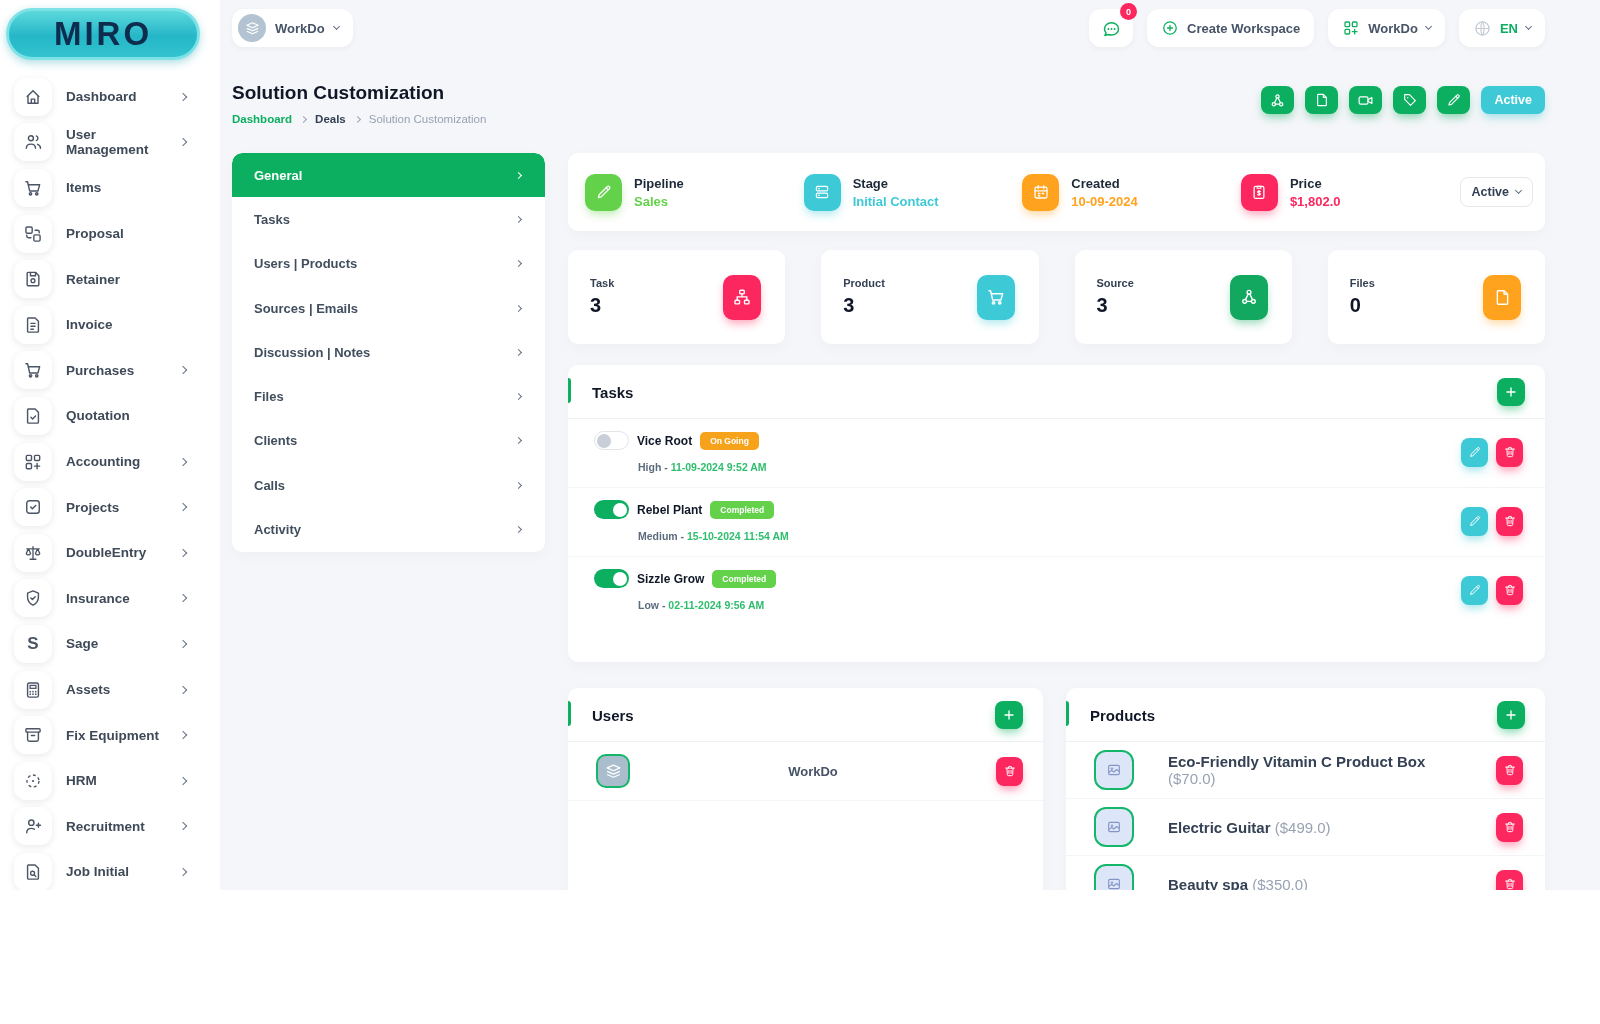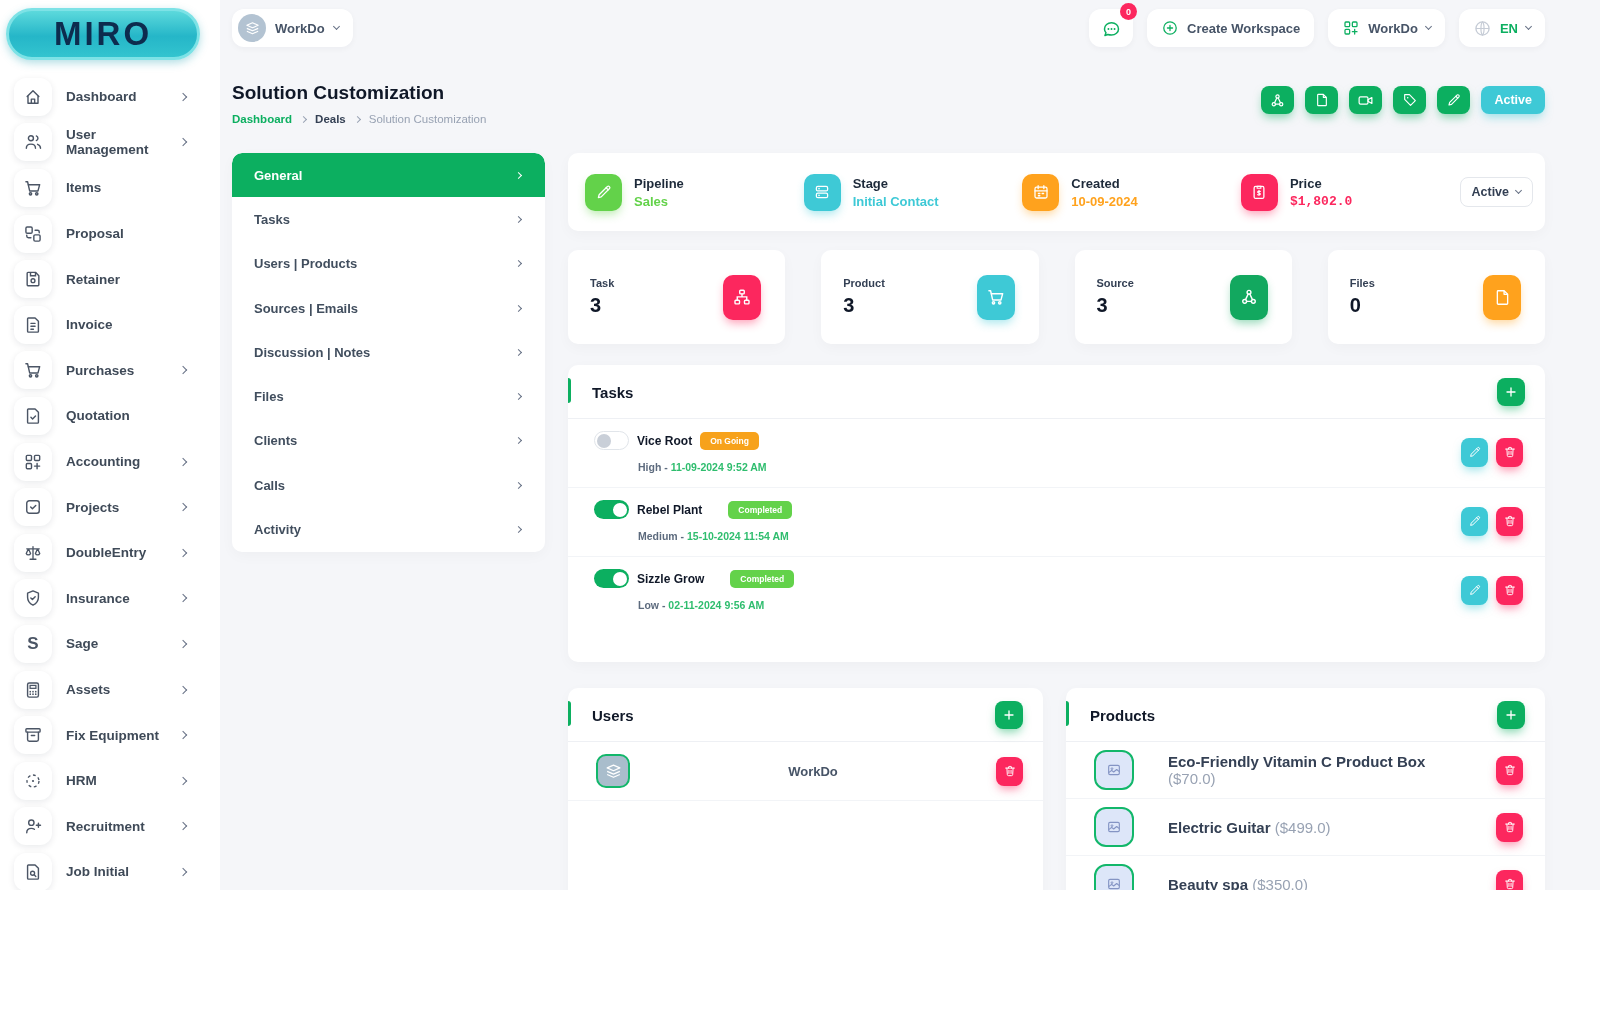--- a/index.html
+++ b/index.html
@@ -59,21 +59,21 @@
   .info-strip { height:78px; display:flex; align-items:center; padding:0 12px 0 17px; }
   .info-item { flex:1; display:flex; align-items:center; gap:12px; min-width:0; }
   .info-icon { width:37px; height:37px; border-radius:10px; display:flex; align-items:center; justify-content:center; color:#fff; flex-shrink:0; }
   .info-label { font-size:13px; font-weight:700; color:#1d2939; }
   .info-value { font-size:13px; font-weight:700; margin-top:3px; }
   .ic-green { background:#63d24a; box-shadow:0 5px 10px -2px rgba(99,210,74,.45); }
   .ic-cyan { background:#3EC9D6; box-shadow:0 5px 10px -2px rgba(62,201,214,.45); }
   .ic-orange { background:#FFA21D; box-shadow:0 5px 10px -2px rgba(255,162,29,.45); }
   .ic-pink { background:#fc275e; box-shadow:0 5px 10px -2px rgba(252,39,94,.45); }
   .ic-emerald { background:#12a85f; box-shadow:0 5px 10px -2px rgba(18,168,95,.45); }
-  .v-green { color:#63d24a; } .v-cyan { color:#3EC9D6; } .v-orange { color:#FFA21D; } .v-pink { color:#fc275e;font-family:Liberation Mono, monospace; }
+  .v-green { color:#63d24a; } .v-cyan { color:#3EC9D6; } .v-orange { color:#FFA21D; } .v-pink { color:#fc275e; }
   .status-select { height:30px; border:1px solid #e4e7ec; border-radius:8px; background:#fff; display:flex; align-items:center; gap:7px; padding:0 11px; font-size:12.5px; font-weight:600; color:#344054; cursor:pointer; flex-shrink:0; }
   .status-select .chev { width:5px; height:5px; }
 
   
   .stat-row { display:flex; gap:36px; margin-top:19px; }
   .stat-card { flex:1; background:#fff; border-radius:10px; height:94px; display:flex; align-items:center; justify-content:space-between; padding:0 24px 0 22px; box-shadow:0 4px 14px rgba(16,24,40,.03); }
   .stat-label { font-size:11px; font-weight:600; color:#344054; }
   .stat-value { font-size:20px; font-weight:700; color:#101828; margin-top:5px; }
   .stat-icon { width:38px; height:45px; border-radius:10px; display:flex; align-items:center; justify-content:center; color:#fff; }
 
@@ -85,21 +85,21 @@
   .add-btn { width:28px; height:28px; border-radius:8px; background:#0CAF60; color:#fff; display:flex; align-items:center; justify-content:center; box-shadow:0 5px 10px -2px rgba(12,175,96,.5); cursor:pointer; border:none; }
 
   .tasks-card { height:297px; overflow:hidden; }
   .task-row { display:flex; align-items:center; padding:12px 22px 14px 26px; border-bottom:1px solid #f2f4f7; }
   .task-row:last-child { border-bottom:none;justify-content:center; }
   .task-main { flex:1; min-width:0; }
   .task-line1 { display:flex; align-items:center; gap:8px; }
   .task-name { font-size:12px; font-weight:700; color:#101828; }
   .badge { font-size:8.5px; font-weight:700; color:#fff; padding:4px 10px; border-radius:5px; }
   .badge-orange { background:#f7a21b; }
-  .badge-green { background:#63d24a;margin-left:18px; }
+  .badge-green { background:#63d24a; }
   .task-line2 { margin:11px 0 0 44px; font-size:10.5px; }
   .task-priority { color:#5d6b7e; font-weight:600; }
   .task-date { color:#2fbd6e; font-weight:600; }
   .task-actions { display:flex; gap:8px; }
   .sq-btn { width:27px; height:29px; border-radius:8px; display:flex; align-items:center; justify-content:center; color:#fff; cursor:pointer; border:none; }
   .sq-cyan { background:#3EC9D6; box-shadow:0 5px 10px -2px rgba(62,201,214,.5); }
   .sq-pink { background:#fc275e; box-shadow:0 5px 10px -2px rgba(252,39,94,.5); }
 
   
   .toggle { width:35px; height:19px; border-radius:10px; position:relative; flex-shrink:0; cursor:pointer; }

